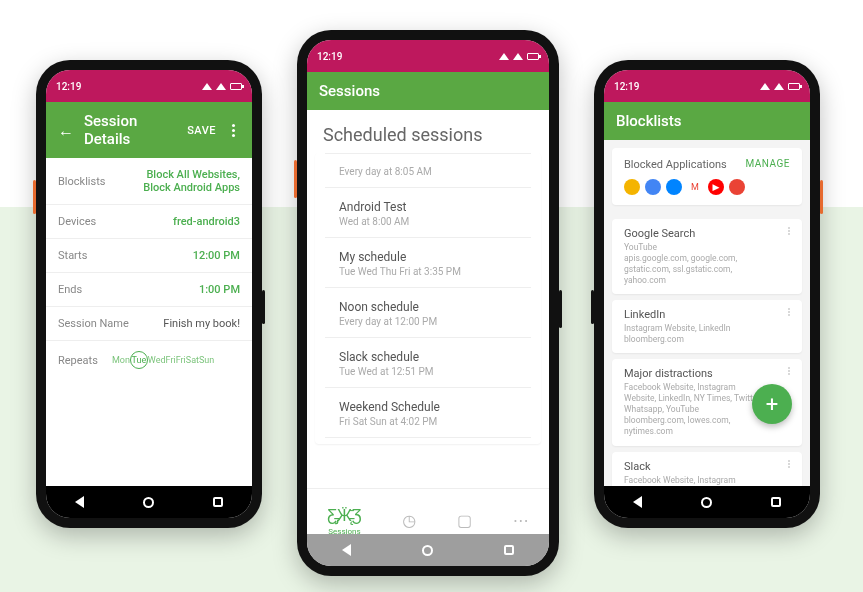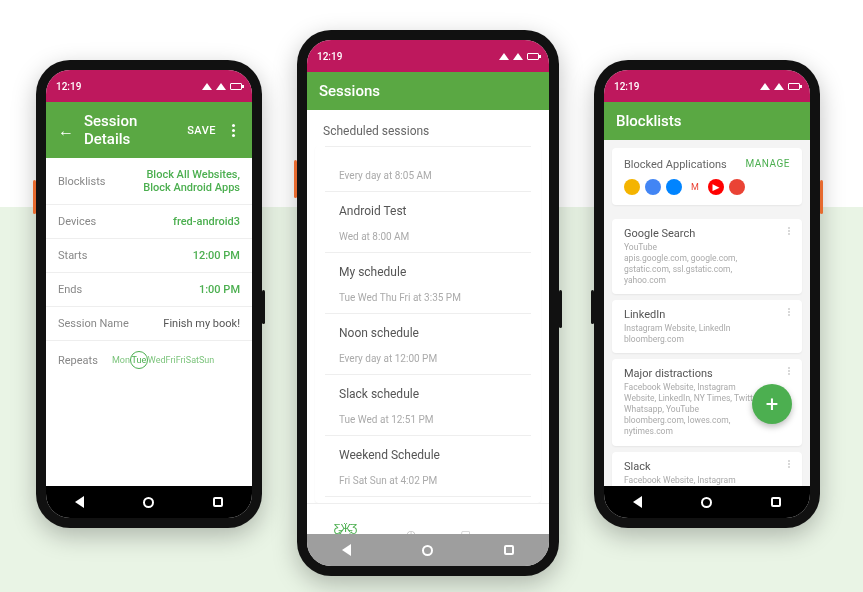--- a/index.html
+++ b/index.html
@@ -64,28 +64,28 @@
   }
   .row .label{ color:#888; }
   .row .val{ color:#4caf50; font-weight:500; text-align:right; max-width:60%; }
   .row .val.dark{ color:#555; font-weight:400; }
   .repeats { padding:10px 12px; background:#fff; display:flex; align-items:center; gap:8px; font-size:10px;}
   .repeats .label{ color:#888; font-size:11px; margin-right:6px;}
   .day { color:#7cc47c; font-size:9px; }
   .day.sel { border:1px solid #4caf50; border-radius:50%; width:18px;height:18px; display:inline-flex;align-items:center;justify-content:center; color:#4caf50;}
 
   
-  .section-title { font-size:12px; color:#666; padding:14px 16px 8px; background:#fff; }
+  .section-title { font-size:18px; color:#666; padding:14px 16px 8px; background:#fff; }
   .card {
     background:#fff; margin:0 10px 2px; padding:10px 14px;
     border-bottom:1px solid #eee;
   }
   .card:first-of-type{ border-top:1px solid #eee; }
   .card .t { font-size:12px; color:#555; }
-  .card .s { font-size:10px; color:#aaa; margin-top:13px; }
+  .card .s { font-size:10px; color:#aaa; margin-top:2px; }
   .cards-wrap{ background:#fff; border-radius:4px; margin:0 8px; box-shadow:0 1px 2px rgba(0,0,0,.06); padding-bottom:4px;}
 
   
   .blk-head{
     background:#fff; margin:8px; border-radius:4px; padding:10px 12px;
     box-shadow:0 1px 2px rgba(0,0,0,.06);
   }
   .blk-head-top{ display:flex; justify-content:space-between; font-size:11px; color:#666;}
   .blk-head-top .mng{ color:#4caf50; font-size:10px; letter-spacing:.5px;}
   .appicons{ display:flex; gap:5px; margin-top:8px;}
@@ -102,21 +102,21 @@
   .blk-card .dots span{width:2px;height:2px;border-radius:50%;background:#ccc;}
 
   
   .tabbar{
     height:46px; background:#fff; border-top:1px solid #eee;
     display:flex; align-items:center; justify-content:space-around;
     font-size:8px; color:#bbb;
   }
   .tab{ display:flex; flex-direction:column; align-items:center; gap:2px; }
   .tab.active{ color:#4caf50; }
-  .tab .ic{ font-size:11px;margin-top:18px; }
+  .tab .ic{ font-size:16px;margin-top:18px; }
 
   
   .navbar{
     height:32px; background:#9e9e9e;
     display:flex;align-items:center;justify-content:space-around;
   }
   .nav-tri{width:0;height:0;border-top:6px solid transparent;border-bottom:6px solid transparent;border-right:9px solid #fff;}
   .nav-circ{width:11px;height:11px;border:2px solid #fff;border-radius:50%;}
   .nav-sq{width:10px;height:10px;border:2px solid #fff;border-radius:2px;}
   .navbar.dark{ background:#000; }

